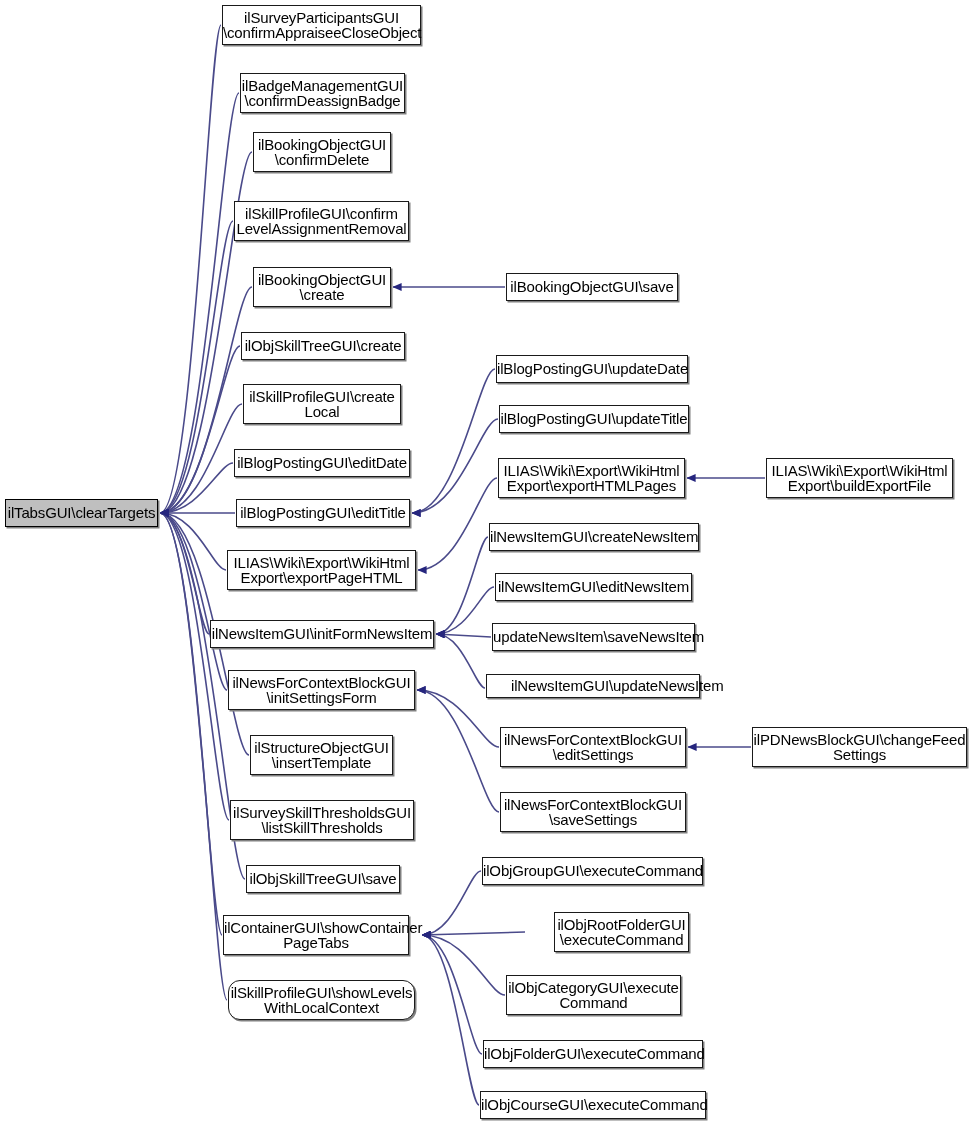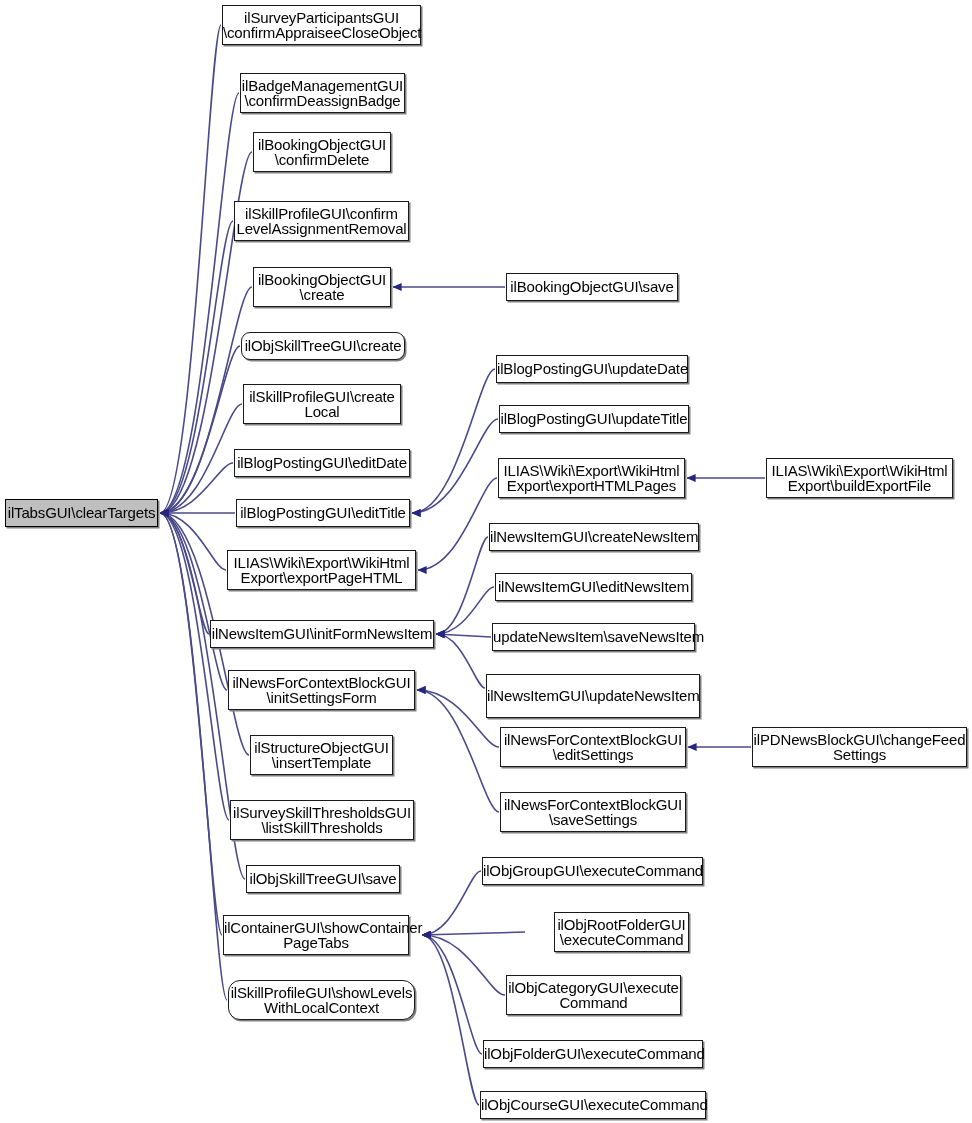--- a/index.html
+++ b/index.html
@@ -81,21 +81,21 @@
       <div class="node" style="left: 222px; top: 5px; width: 199px; height: 40px;"><span>ilSurveyParticipantsGUI
 \confirmAppraiseeCloseObject</span></div>
       <div class="node" style="left: 240px; top: 73px; width: 165px; height: 40px;"><span>ilBadgeManagementGUI
 \confirmDeassignBadge</span></div>
       <div class="node" style="left: 253px; top: 132px; width: 138px; height: 40px;"><span>ilBookingObjectGUI
 \confirmDelete</span></div>
       <div class="node" style="left: 234px; top: 201px; width: 175px; height: 40px;"><span>ilSkillProfileGUI\confirm
 LevelAssignmentRemoval</span></div>
       <div class="node" style="left: 253px; top: 267px; width: 138px; height: 40px;"><span>ilBookingObjectGUI
 \create</span></div>
-      <div class="node" style="left: 241px; top: 332px; width: 164px; height: 28px; border-radius: 9px;"><span>ilObjSkillTreeGUI\create</span></div>
+      <div class="node" style="left: 241px; top: 332px; width: 164px; height: 28px;"><span>ilObjSkillTreeGUI\create</span></div>
       <div class="node" style="left: 243px; top: 384px; width: 158px; height: 40px;"><span>ilSkillProfileGUI\create
 Local</span></div>
       <div class="node" style="left: 234px; top: 449px; width: 176px; height: 28px;"><span>ilBlogPostingGUI\editDate</span></div>
       <div class="node" style="left: 236px; top: 499px; width: 174px; height: 28px;"><span>ilBlogPostingGUI\editTitle</span></div>
       <div class="node" style="left: 227px; top: 550px; width: 189px; height: 40px;"><span>ILIAS\Wiki\Export\WikiHtml
 Export\exportPageHTML</span></div>
       <div class="node" style="left: 210px; top: 620px; width: 224px; height: 28px;"><span>ilNewsItemGUI\initFormNewsItem</span></div>
       <div class="node" style="left: 228px; top: 670px; width: 187px; height: 40px;"><span>ilNewsForContextBlockGUI
 \initSettingsForm</span></div>
       <div class="node" style="left: 250px; top: 735px; width: 143px; height: 40px;"><span>ilStructureObjectGUI
@@ -108,21 +108,21 @@
       <div class="node" style="left: 228px; top: 980px; width: 187px; height: 40px; border-radius: 12px;"><span>ilSkillProfileGUI\showLevels
 WithLocalContext</span></div>
       <div class="node" style="left: 506px; top: 273px; width: 172px; height: 28px;"><span>ilBookingObjectGUI\save</span></div>
       <div class="node" style="left: 496px; top: 355px; width: 192px; height: 28px;"><span>ilBlogPostingGUI\updateDate</span></div>
       <div class="node" style="left: 499px; top: 405px; width: 190px; height: 28px;"><span>ilBlogPostingGUI\updateTitle</span></div>
       <div class="node" style="left: 498px; top: 458px; width: 187px; height: 40px;"><span>ILIAS\Wiki\Export\WikiHtml
 Export\exportHTMLPages</span></div>
       <div class="node" style="left: 489px; top: 523px; width: 210px; height: 28px;"><span>ilNewsItemGUI\createNewsItem</span></div>
       <div class="node" style="left: 495px; top: 573px; width: 197px; height: 28px;"><span>ilNewsItemGUI\editNewsItem</span></div>
       <div class="node" style="left: 492px; top: 623px; width: 203px; height: 28px;"><span>updateNewsItem\saveNewsItem</span></div>
-      <div class="node" style="left: 486px; top: 674px; width: 214px; height: 44px;"><span>ilNewsItemGUI\updateNewsItem</span></div>
+      <div class="node" style="left: 486px; top: 674px; width: 214px; height: 24px; padding-left: 24px;"><span>ilNewsItemGUI\updateNewsItem</span></div>
       <div class="node" style="left: 500px; top: 727px; width: 186px; height: 40px;"><span>ilNewsForContextBlockGUI
 \editSettings</span></div>
       <div class="node" style="left: 500px; top: 792px; width: 186px; height: 40px;"><span>ilNewsForContextBlockGUI
 \saveSettings</span></div>
       <div class="node" style="left: 482px; top: 857px; width: 221px; height: 28px;"><span>ilObjGroupGUI\executeCommand</span></div>
       <div class="node" style="left: 526px; top: 912px; width: 135px; height: 40px; margin-left: 28px;"><span>ilObjRootFolderGUI
 \executeCommand</span></div>
       <div class="node" style="left: 506px; top: 975px; width: 175px; height: 40px;"><span>ilObjCategoryGUI\execute
 Command</span></div>
       <div class="node" style="left: 483px; top: 1040px; width: 220px; height: 28px;"><span>ilObjFolderGUI\executeCommand</span></div>

